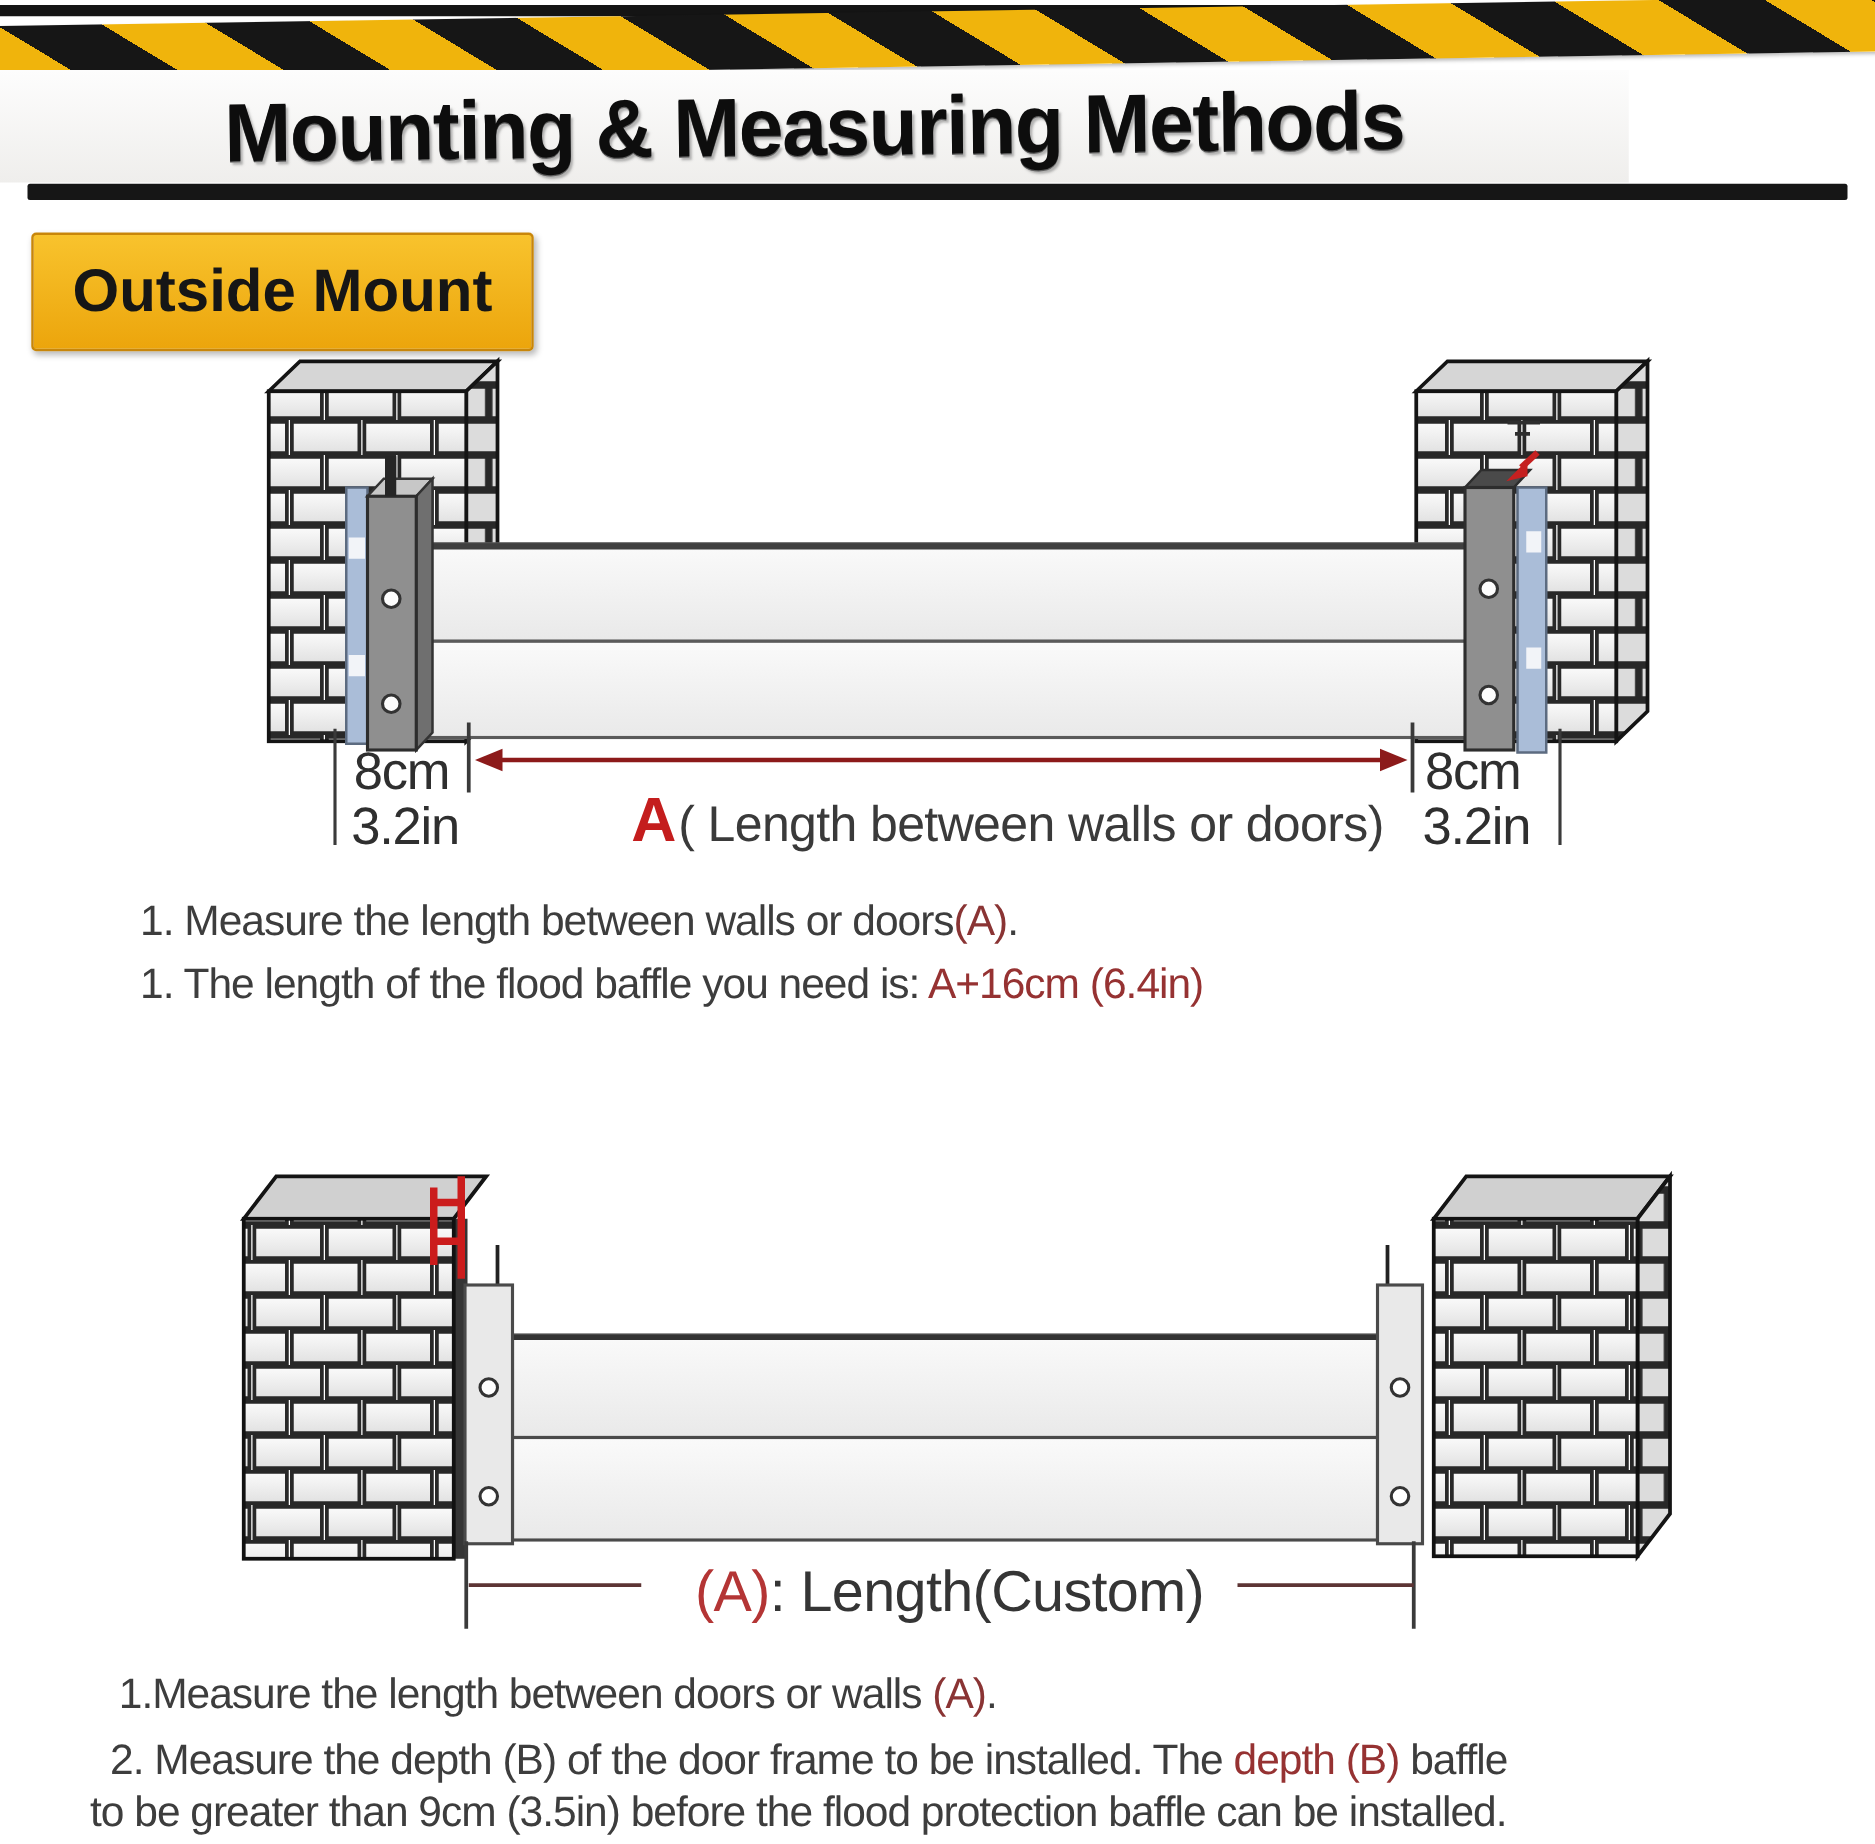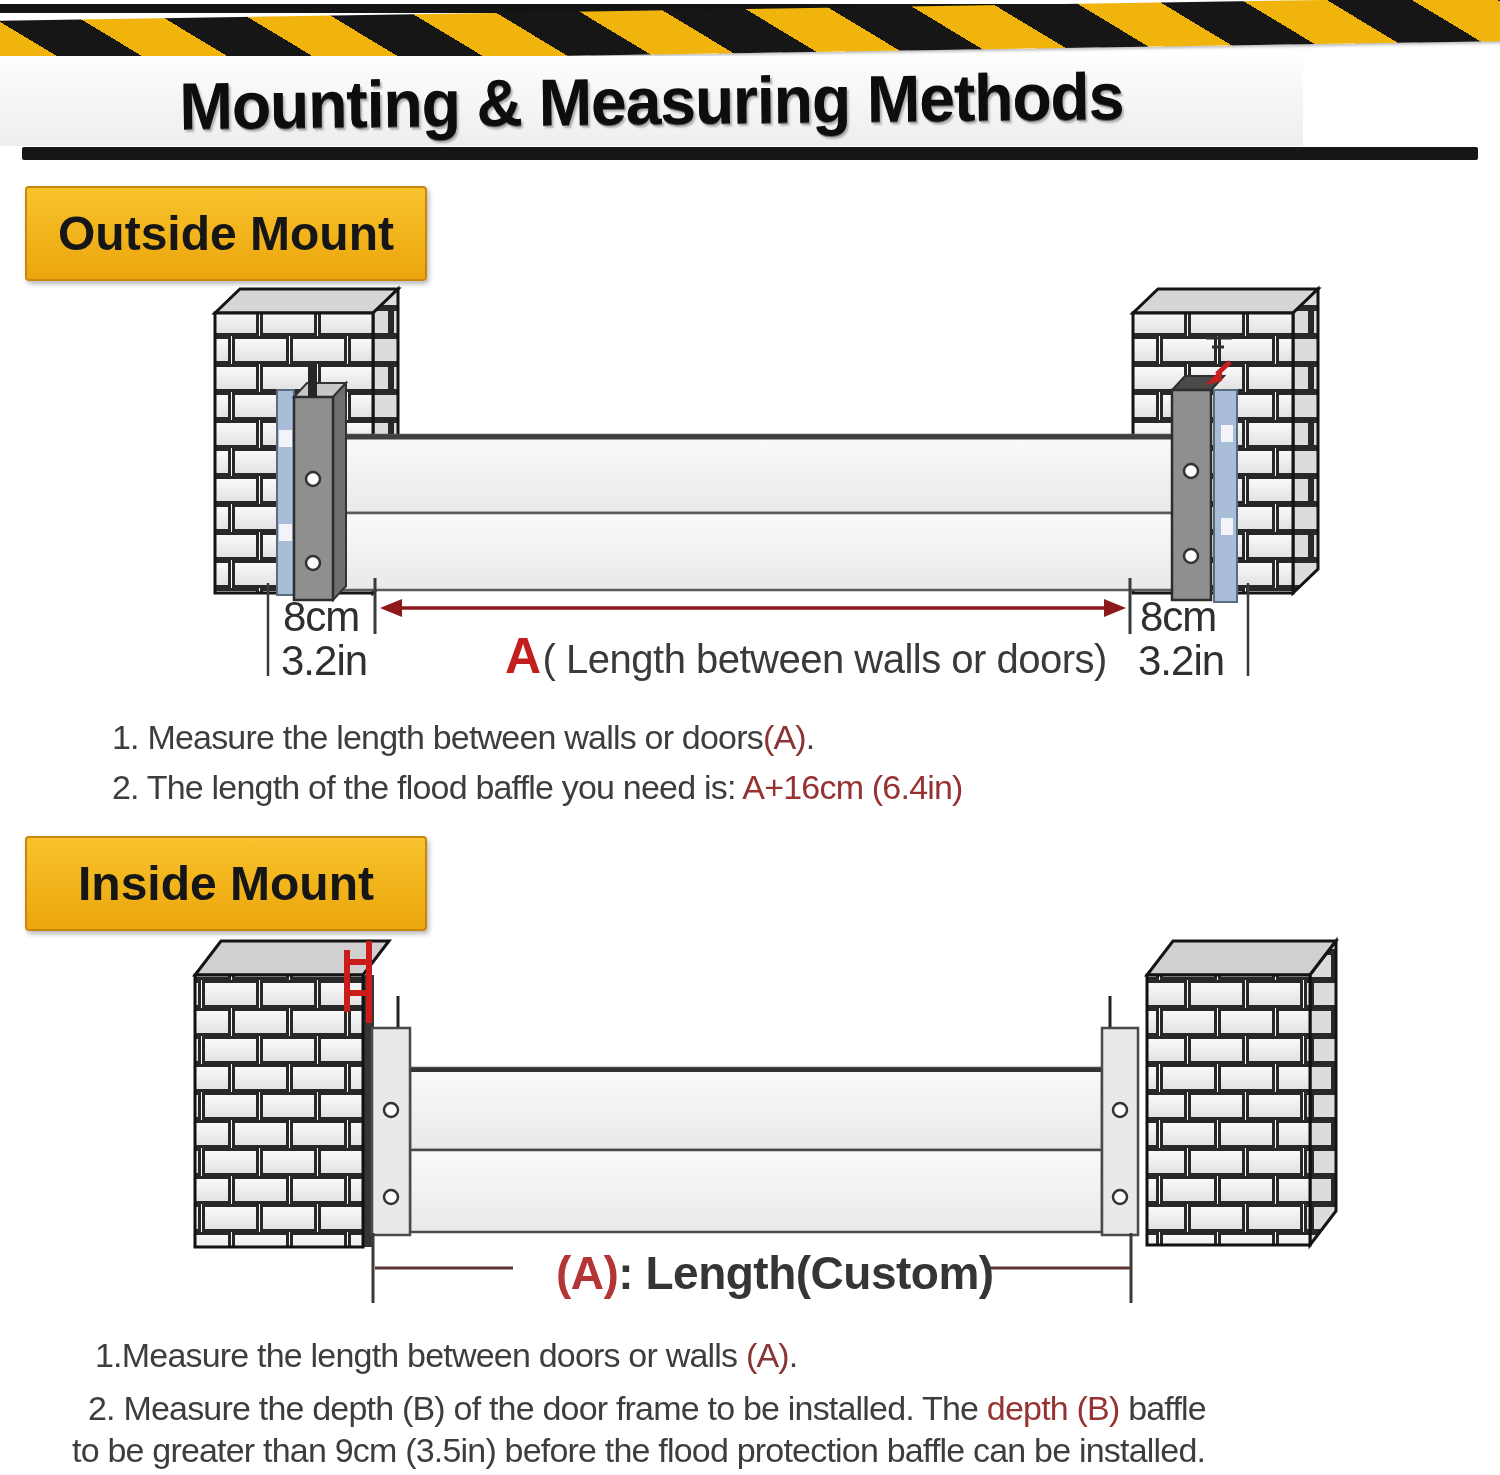--- a/index.html
+++ b/index.html
@@ -26,21 +26,21 @@
   
   .diagram{position:absolute;left:0;}
   
   .abs{position:absolute;white-space:pre;}
   .measure-txt{font-size:42px;color:#2f2f2f;letter-spacing:-1px;}
   .a-label{font-size:40px;color:#3a3a3a;letter-spacing:-0.5px;}
   .a-label .big-a{font-size:50px;font-weight:800;color:#c41d1d;padding-right:2px;}
   .depth-label{font-size:43px;color:#6e2d2d;letter-spacing:-0.5px;}
   .depth-label .gt{font-size:56px;color:#3c3c3c;vertical-align:-5px;font-weight:400;}
   .depth-label .val{color:#a33030;font-size:45px;}
-  .len-label{font-size:46px;color:#353535;letter-spacing:-0.5px;font-weight:bold;}
+  .len-label{font-size:46px;color:#353535;letter-spacing:-0.5px;}
   .len-label .red{color:#b43535;}
   .step{font-size:34px;color:#3d3d3d;letter-spacing:-0.8px;}
   .step .soft-red{color:#8a3434;}
   .step .red{color:#963232;}
 </style>
 </head>
 <body>
 
 <div class="page">
 
@@ -139,25 +139,22 @@
     </g>
   </svg>
 
   <div class="abs measure-txt" style="left:283px;top:593px">8cm</div>
   <div class="abs measure-txt" style="left:281px;top:637px">3.2in</div>
   <div class="abs measure-txt" style="left:1140px;top:593px">8cm</div>
   <div class="abs measure-txt" style="left:1138px;top:637px">3.2in</div>
   <div class="abs a-label" style="left:505px;top:627px"><span class="big-a">A</span><span>( Length between walls or doors)</span></div>
 
   <div class="abs step" style="left:112px;top:718px"><span>1. Measure the length between walls or doors</span><span class="soft-red">(A)</span><span>.</span></div>
-  <div class="abs step" style="left:112px;top:768px"><span>2. The length of the flood baffle you need is: </span><span class="red">A+16cm (6.4in)</span></div>
-
-  <div class="badge badge-inside">
-    <span>Inside Mount</span>
-  </div>
+  <div class="abs step" style="left:112px;top:768px"><span>1. The length of the flood baffle you need is: </span><span class="red">A+16cm (6.4in)</span></div>
+
 
   <svg class="diagram" style="top:930px" width="1500" height="385" viewBox="0 930 1500 385">
     <defs>
       <linearGradient id="g2brick" x1="0" y1="0" x2="0" y2="1">
         <stop offset="0" stop-color="#fbfbfb"></stop>
           <stop offset="1" stop-color="#e1e1e1"></stop>
       </linearGradient>
       <pattern id="p2brick" width="116" height="56" patternUnits="userSpaceOnUse">
         <rect width="116" height="56" fill="#ffffff"></rect>
         <g fill="url(#g2brick)" stroke="#282828" stroke-width="3">

